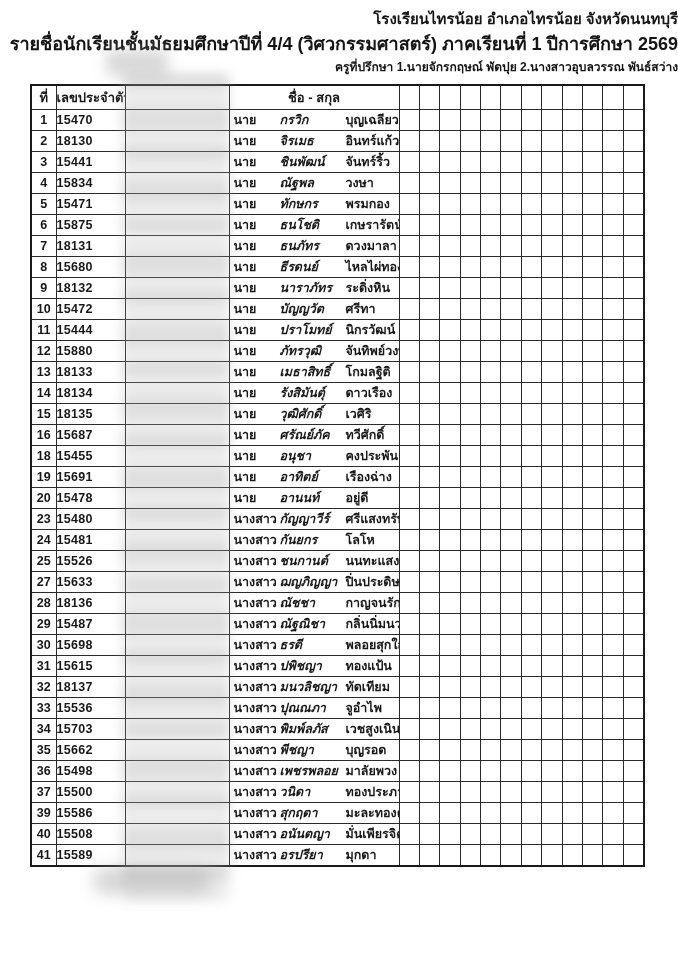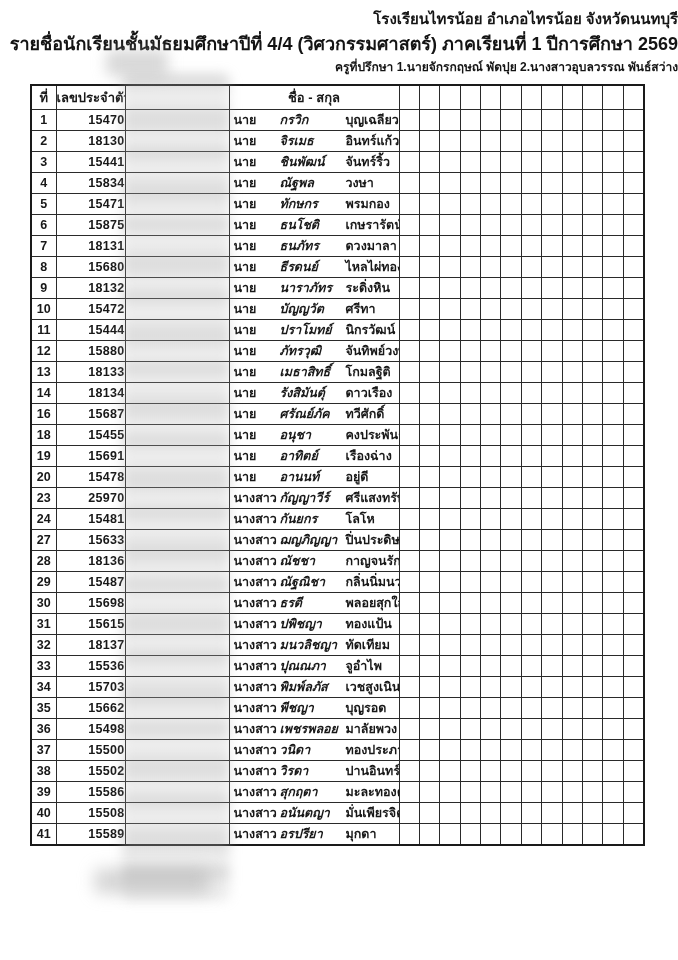--- a/index.html
+++ b/index.html
@@ -39,21 +39,21 @@
     font-size:13px;
     text-align:center;
     vertical-align:middle;
   }
   table.roster tbody td{
     height:19px;
     vertical-align:middle;
     font-weight:600;
   }
   .c-no{text-align:center;}
-  .c-id{text-align:right;letter-spacing:.3px;}
+  .c-id{text-align:left;letter-spacing:.3px;}
   .c-name{padding-left:4px !important;}
   .c-name .prefix{display:inline-block;width:46px;}
   .c-name .fname{display:inline-block;width:66px;font-style:italic;}
   .c-name .lname{display:inline-block;}
   
   .blur-col{
     position:absolute;
     left:122px;top:74px;
     width:108px;height:826px;
     background:
@@ -409,20 +409,40 @@
           <td></td>
           <td></td>
           <td></td>
           <td></td>
           <td></td>
           <td></td>
           <td></td>
           <td></td>
         </tr>
         <tr style="">
+        <td class="c-no">15</td>
+        <td class="c-id">18135</td>
+        <td class="c-redacted"></td>
+        <td class="c-name">
+          <span class="prefix">นาย</span><span class="fname">วุฒิศักดิ์</span><span class="lname">เวศิริ</span>
+        </td>
+      <td></td>
+          <td></td>
+          <td></td>
+          <td></td>
+          <td></td>
+          <td></td>
+          <td></td>
+          <td></td>
+          <td></td>
+          <td></td>
+          <td></td>
+          <td></td>
+        </tr>
+        <tr style="">
         <td class="c-no">16</td>
         <td class="c-id">15687</td>
         <td class="c-redacted"></td>
         <td class="c-name">
           <span class="prefix">นาย</span><span class="fname">ศรัณย์ภัค</span><span class="lname">ทวีศักดิ์</span>
         </td>
       <td></td>
           <td></td>
           <td></td>
           <td></td>
@@ -490,21 +510,21 @@
           <td></td>
           <td></td>
           <td></td>
           <td></td>
           <td></td>
           <td></td>
           <td></td>
         </tr>
         <tr style="">
         <td class="c-no">23</td>
-        <td class="c-id">25970</td>
+        <td class="c-id">15480</td>
         <td class="c-redacted"></td>
         <td class="c-name">
           <span class="prefix">นางสาว</span><span class="fname">กัญญาวีร์</span><span class="lname">ศรีแสงทรัพย์</span>
         </td>
       <td></td>
           <td></td>
           <td></td>
           <td></td>
           <td></td>
           <td></td>
@@ -529,20 +549,40 @@
           <td></td>
           <td></td>
           <td></td>
           <td></td>
           <td></td>
           <td></td>
           <td></td>
           <td></td>
         </tr>
         <tr style="">
+        <td class="c-no">25</td>
+        <td class="c-id">15526</td>
+        <td class="c-redacted"></td>
+        <td class="c-name">
+          <span class="prefix">นางสาว</span><span class="fname">ชนกานต์</span><span class="lname">นนทะแสง</span>
+        </td>
+      <td></td>
+          <td></td>
+          <td></td>
+          <td></td>
+          <td></td>
+          <td></td>
+          <td></td>
+          <td></td>
+          <td></td>
+          <td></td>
+          <td></td>
+          <td></td>
+        </tr>
+        <tr style="">
         <td class="c-no">27</td>
         <td class="c-id">15633</td>
         <td class="c-redacted"></td>
         <td class="c-name">
           <span class="prefix">นางสาว</span><span class="fname">ฌญภิญญา</span><span class="lname">ปิ่นประดิษฐ์</span>
         </td>
       <td></td>
           <td></td>
           <td></td>
           <td></td>
@@ -734,40 +774,20 @@
           <td></td>
           <td></td>
           <td></td>
         </tr>
         <tr style="">
         <td class="c-no">37</td>
         <td class="c-id">15500</td>
         <td class="c-redacted"></td>
         <td class="c-name">
           <span class="prefix">นางสาว</span><span class="fname">วนิดา</span><span class="lname">ทองประภา</span>
-        </td>
-      <td></td>
-          <td></td>
-          <td></td>
-          <td></td>
-          <td></td>
-          <td></td>
-          <td></td>
-          <td></td>
-          <td></td>
-          <td></td>
-          <td></td>
-          <td></td>
-        </tr>
-        <tr style="">
-        <td class="c-no">38</td>
-        <td class="c-id">15502</td>
-        <td class="c-redacted"></td>
-        <td class="c-name">
-          <span class="prefix">นางสาว</span><span class="fname">วิรดา</span><span class="lname">ปานอินทร์</span>
         </td>
       <td></td>
           <td></td>
           <td></td>
           <td></td>
           <td></td>
           <td></td>
           <td></td>
           <td></td>
           <td></td>

